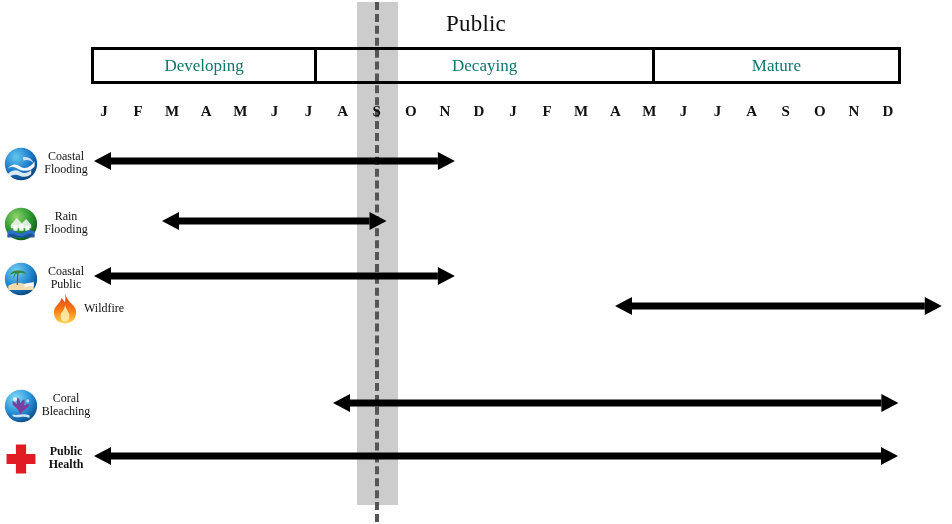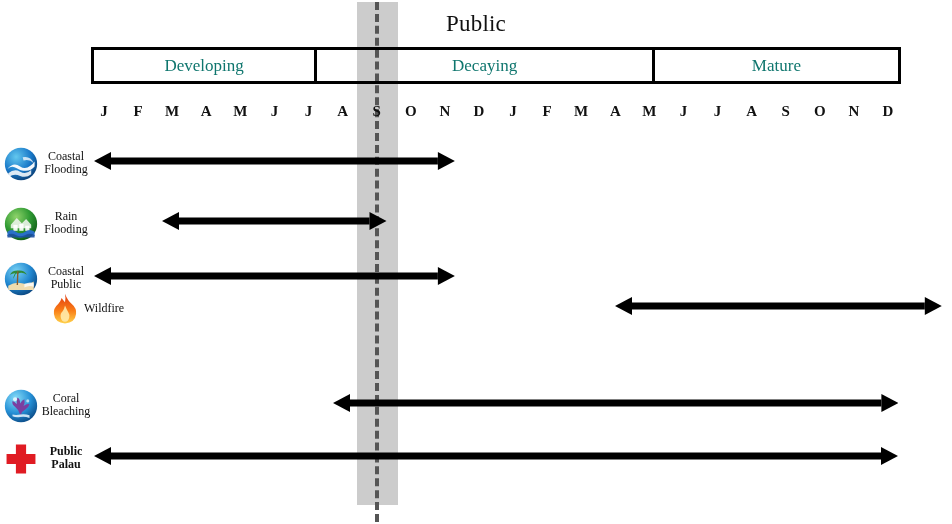--- a/index.html
+++ b/index.html
@@ -310,21 +310,21 @@
         </div>
       </div>
       <div class="hazard-row" style="top: 442px; height: 40px; font-weight: bold;">
         <div class="hazard-icon" style="top: 0px;">
           <svg viewBox="0 0 40 40">
             <path d="M14 3 h12 v11 h11 v12 h-11 v11 h-12 v-11 h-11 v-12 h11 z" fill="#e01b23"></path>
           </svg>
         </div>
         <div class="hazard-label" style="top: 3px;">
           <div>Public</div>
-          <div>Palau</div>
+          <div>Health</div>
         </div>
         <div class="arrow" style="left: 94px; top: 1px; width: 804px;">
           <svg viewBox="0 0 804 26" width="804" height="26" preserveAspectRatio="none">
             <rect x="17" y="9.5" width="770" height="7" fill="#000000"></rect>
             <polygon points="0,13 17,4 17,22" fill="#000000"></polygon>
             <polygon points="804,13 787,4 787,22" fill="#000000"></polygon>
           </svg>
         </div>
       </div>
     </div>

